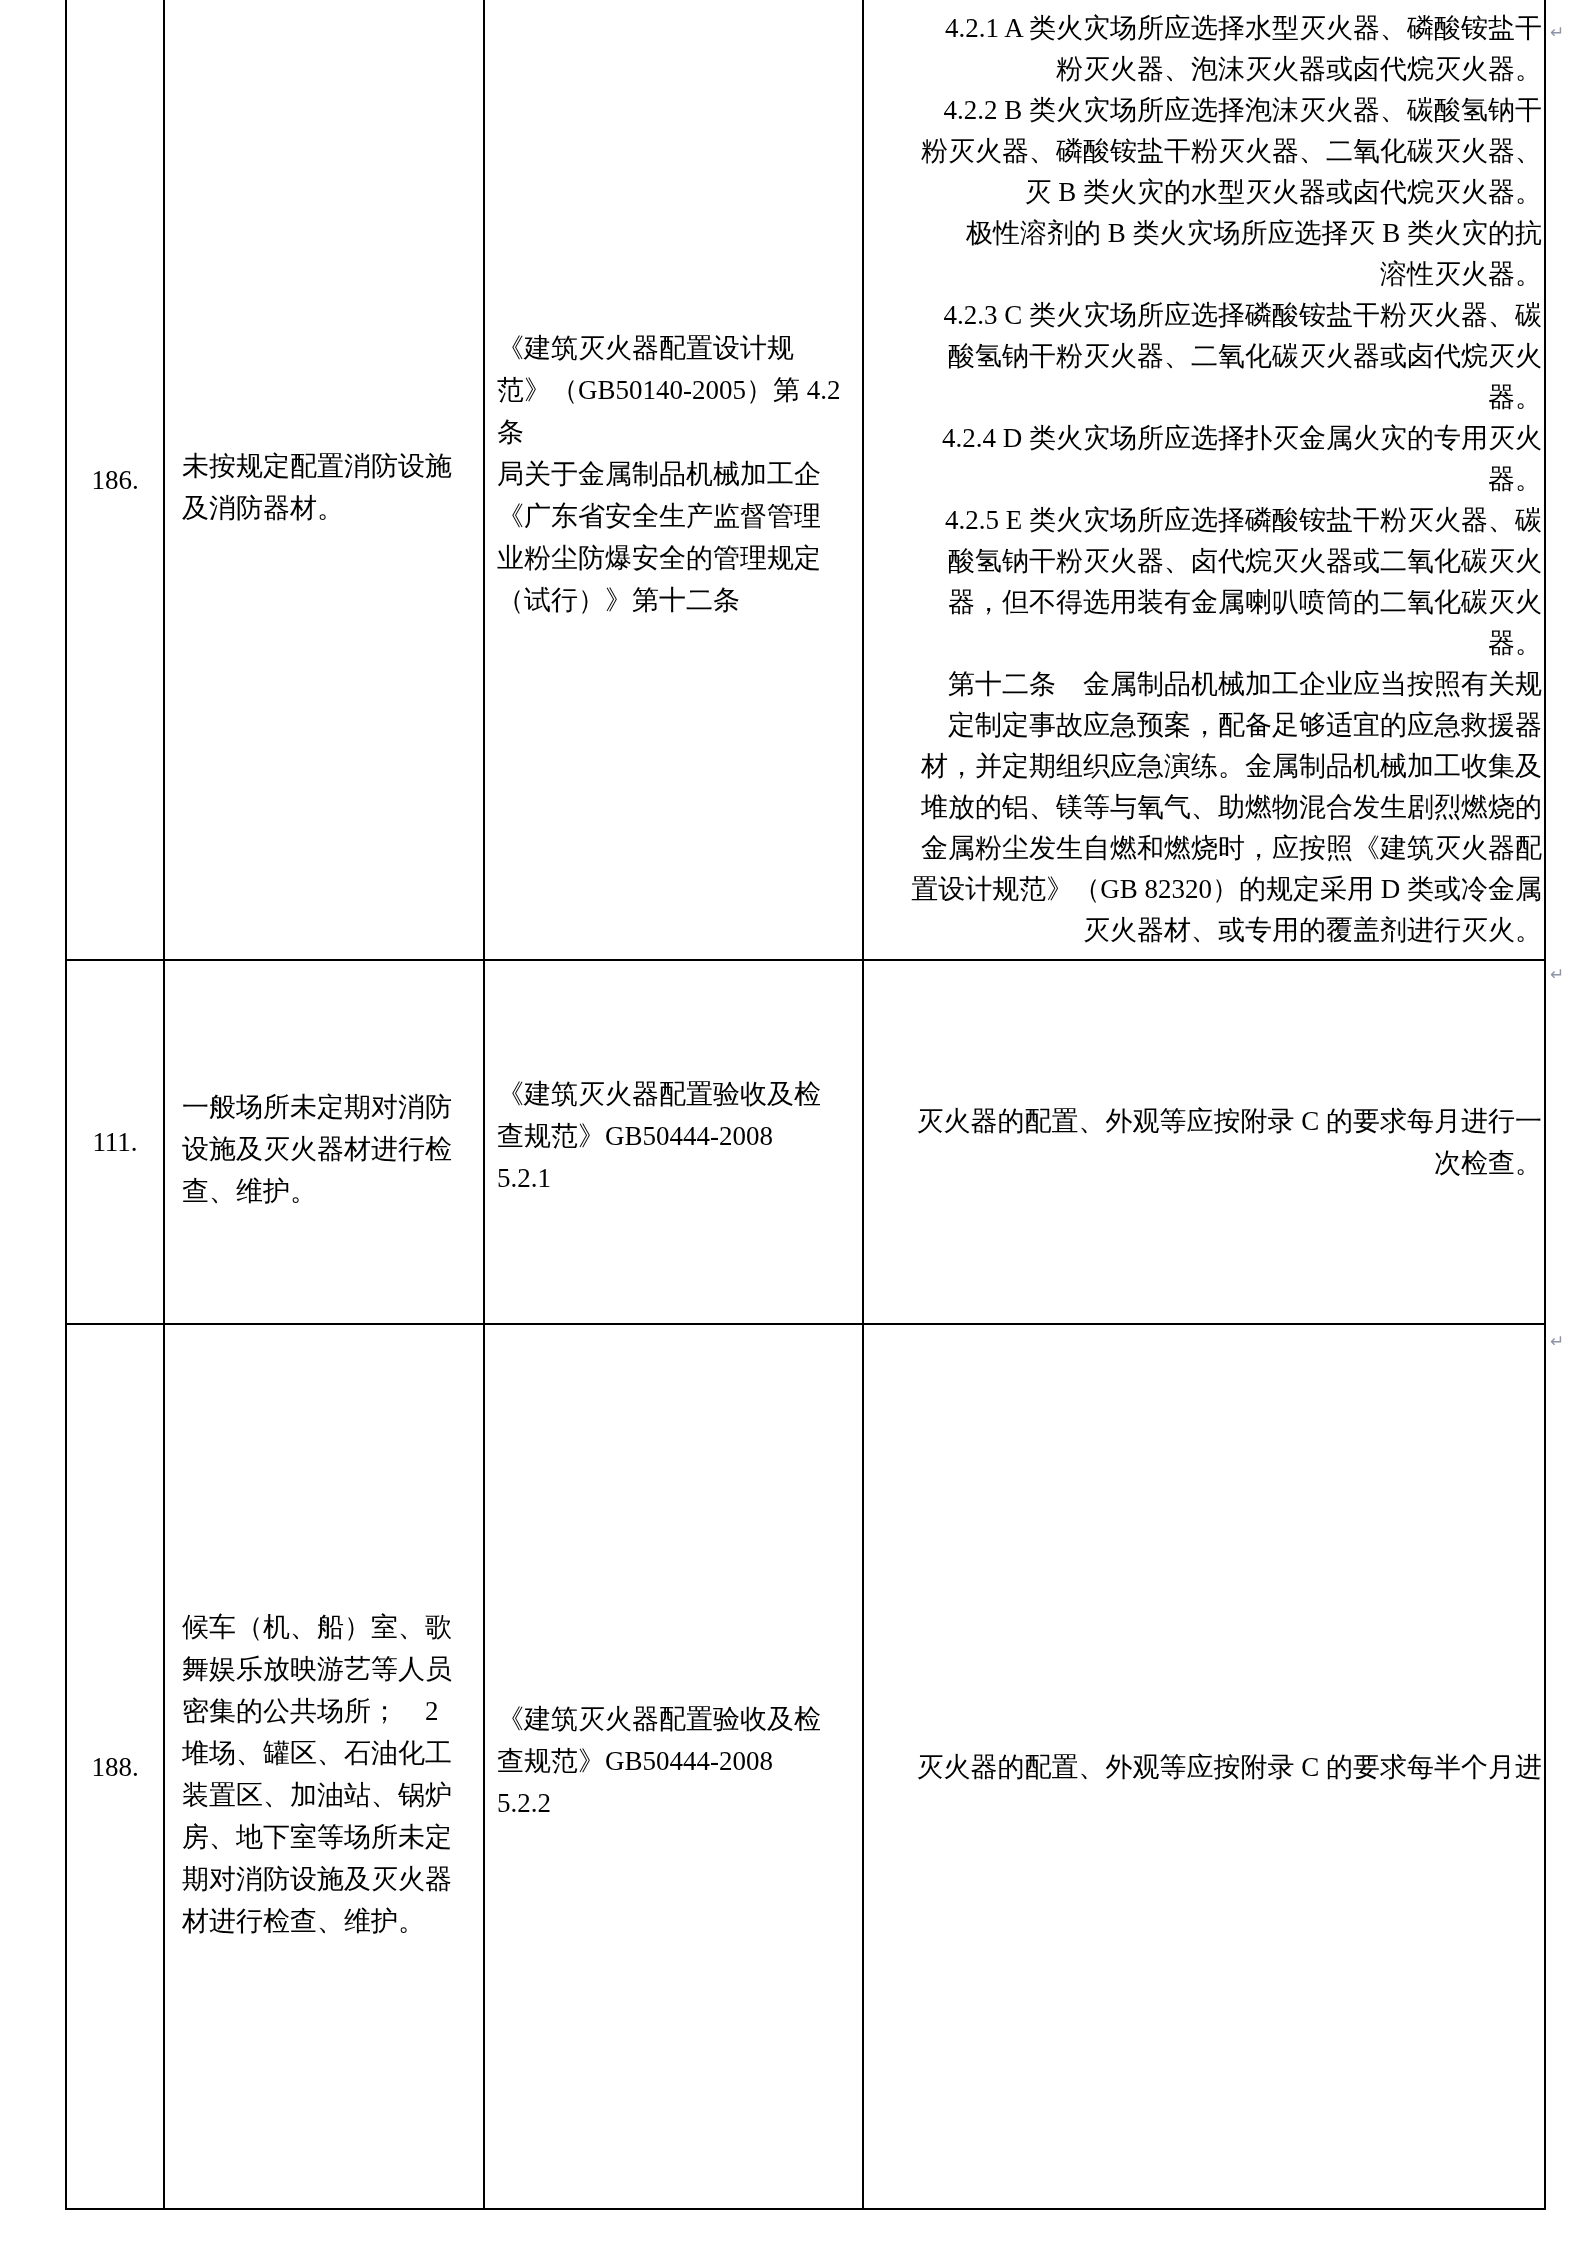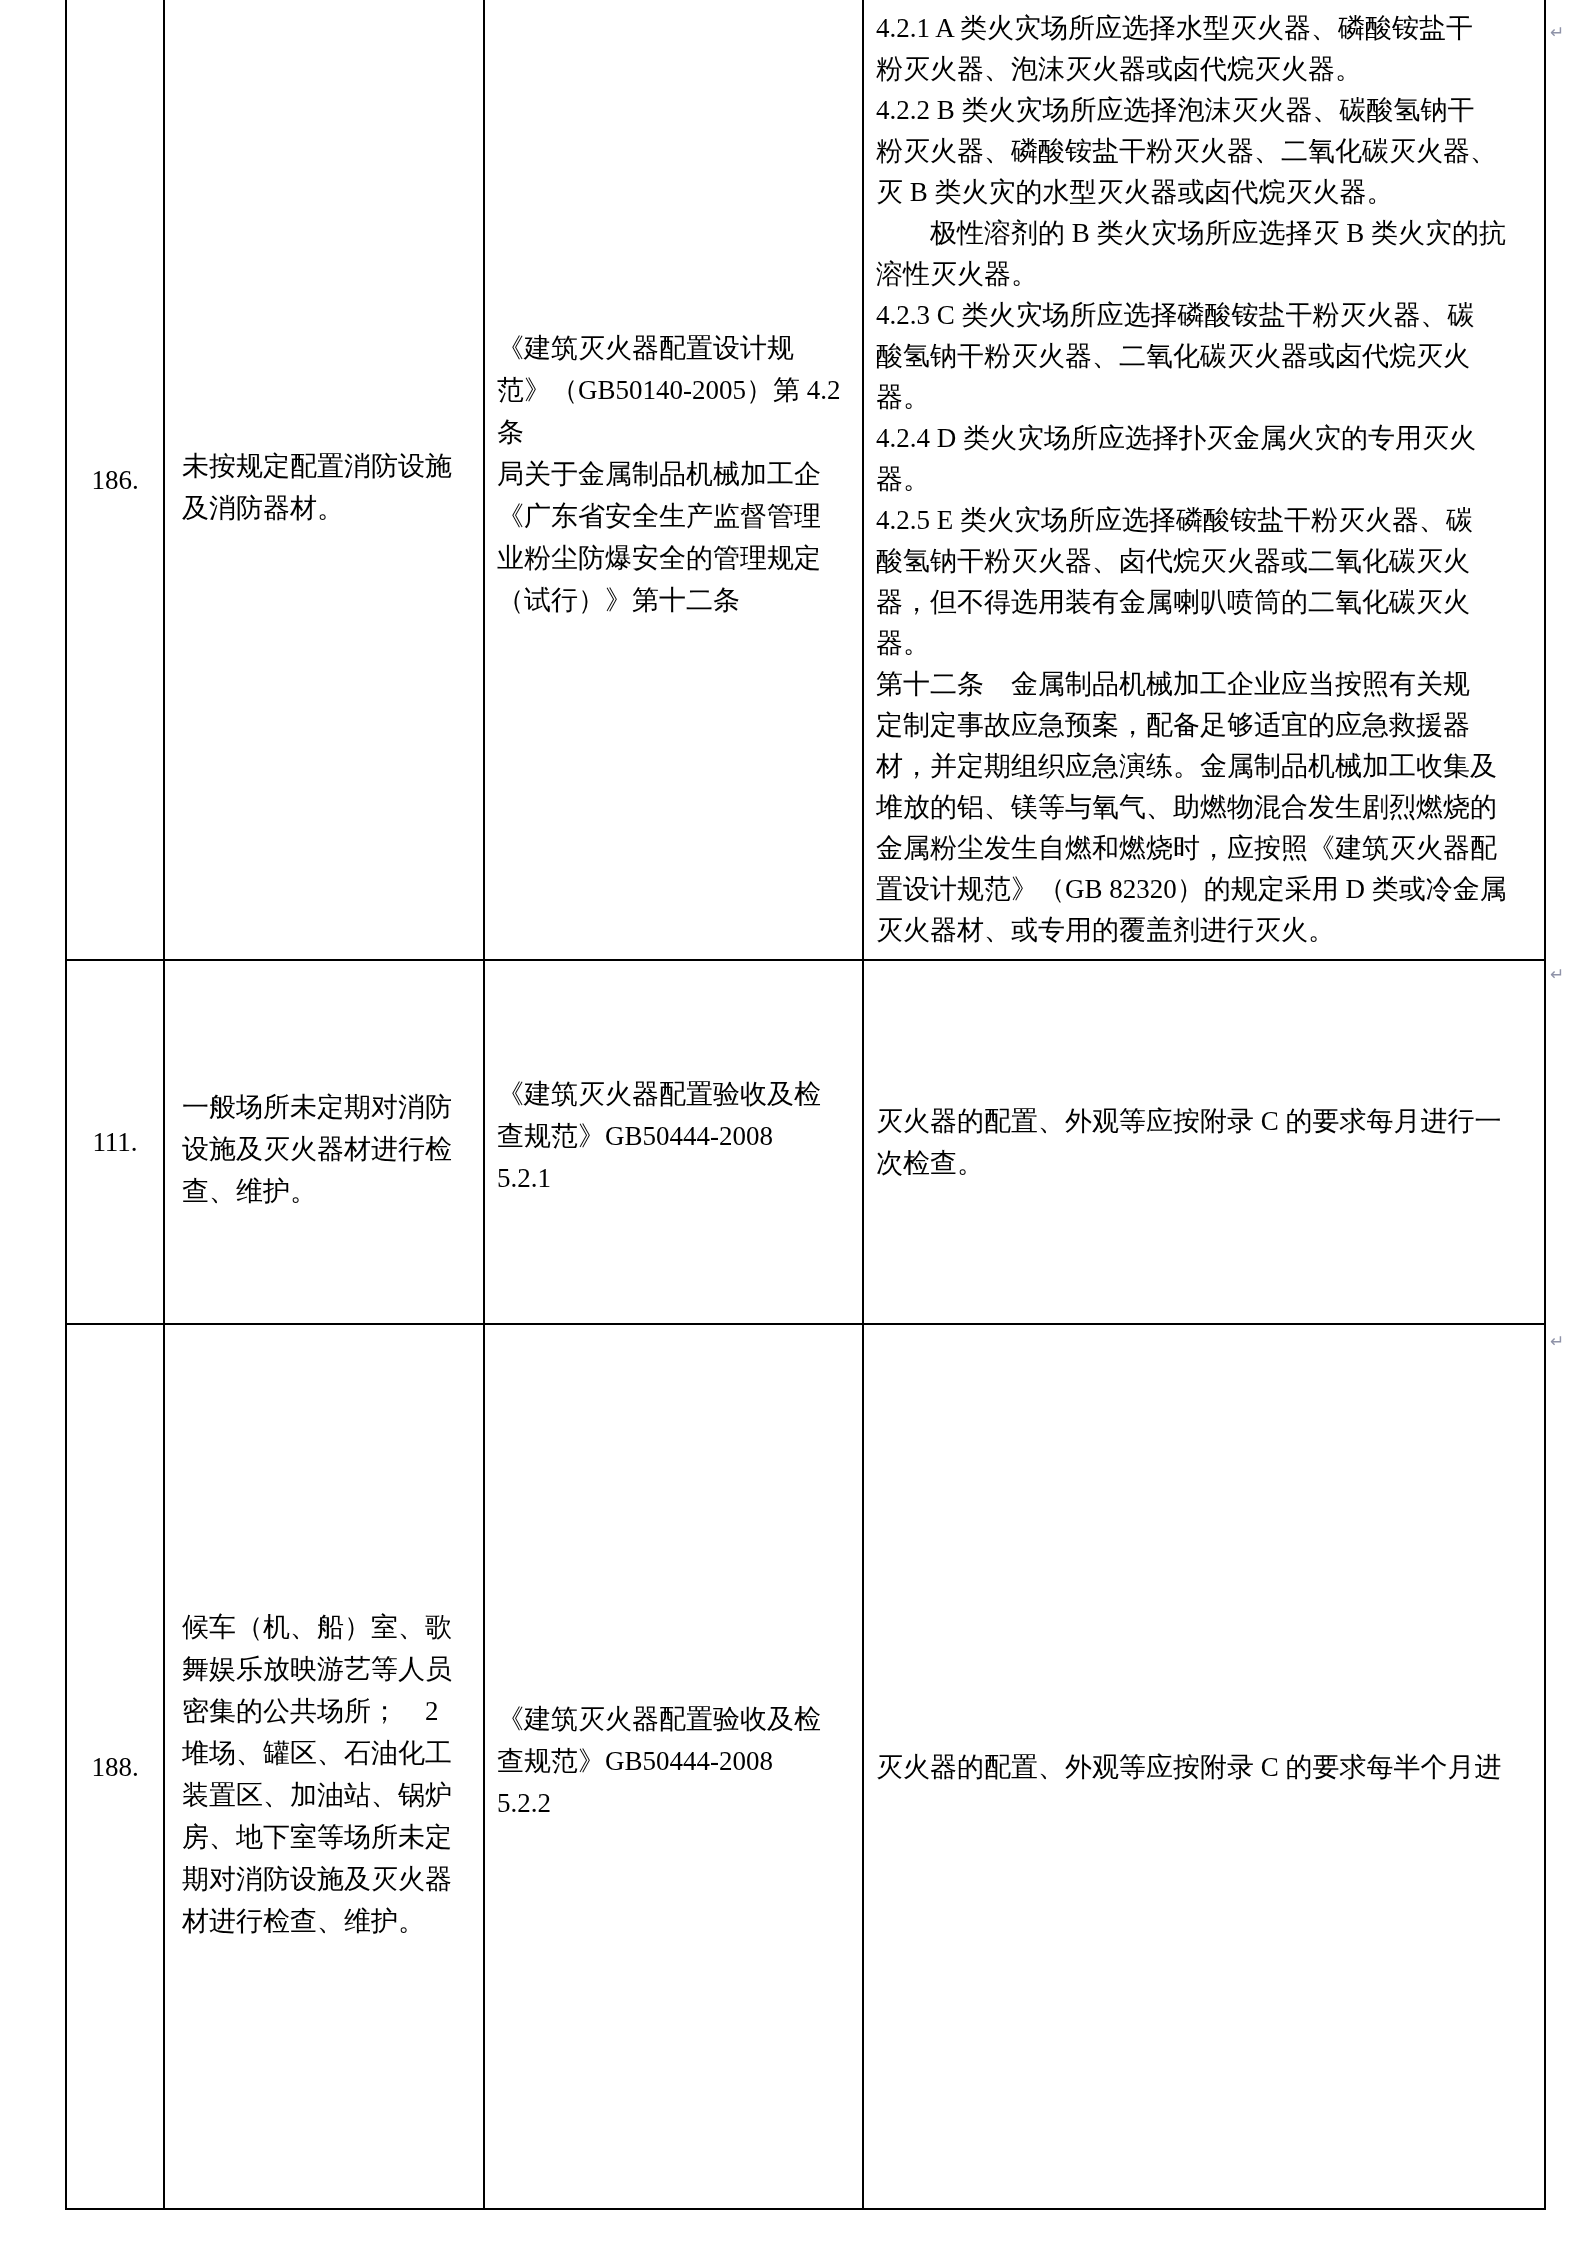--- a/index.html
+++ b/index.html
@@ -48,21 +48,22 @@
     border-right:2px solid #000;
     padding:14px 14px 0 17px;
   }
   .c-basis{
     width:379px;
     border-right:2px solid #000;
     padding:0 12px 12px 12px;
   }
   .c-req{
     flex:1;
-    padding:0 24px 0 12px;
+    padding:0 2px 0 12px;
+    text-align:right;
   }
   .row-1 .c-req{line-height:41px;}
   .line{white-space:pre;}
   .pmark{
     position:absolute;
     left:1550px;
     font-family:"DejaVu Sans",sans-serif;
     font-size:17px;
     color:#8f93a8;
     line-height:17px;

